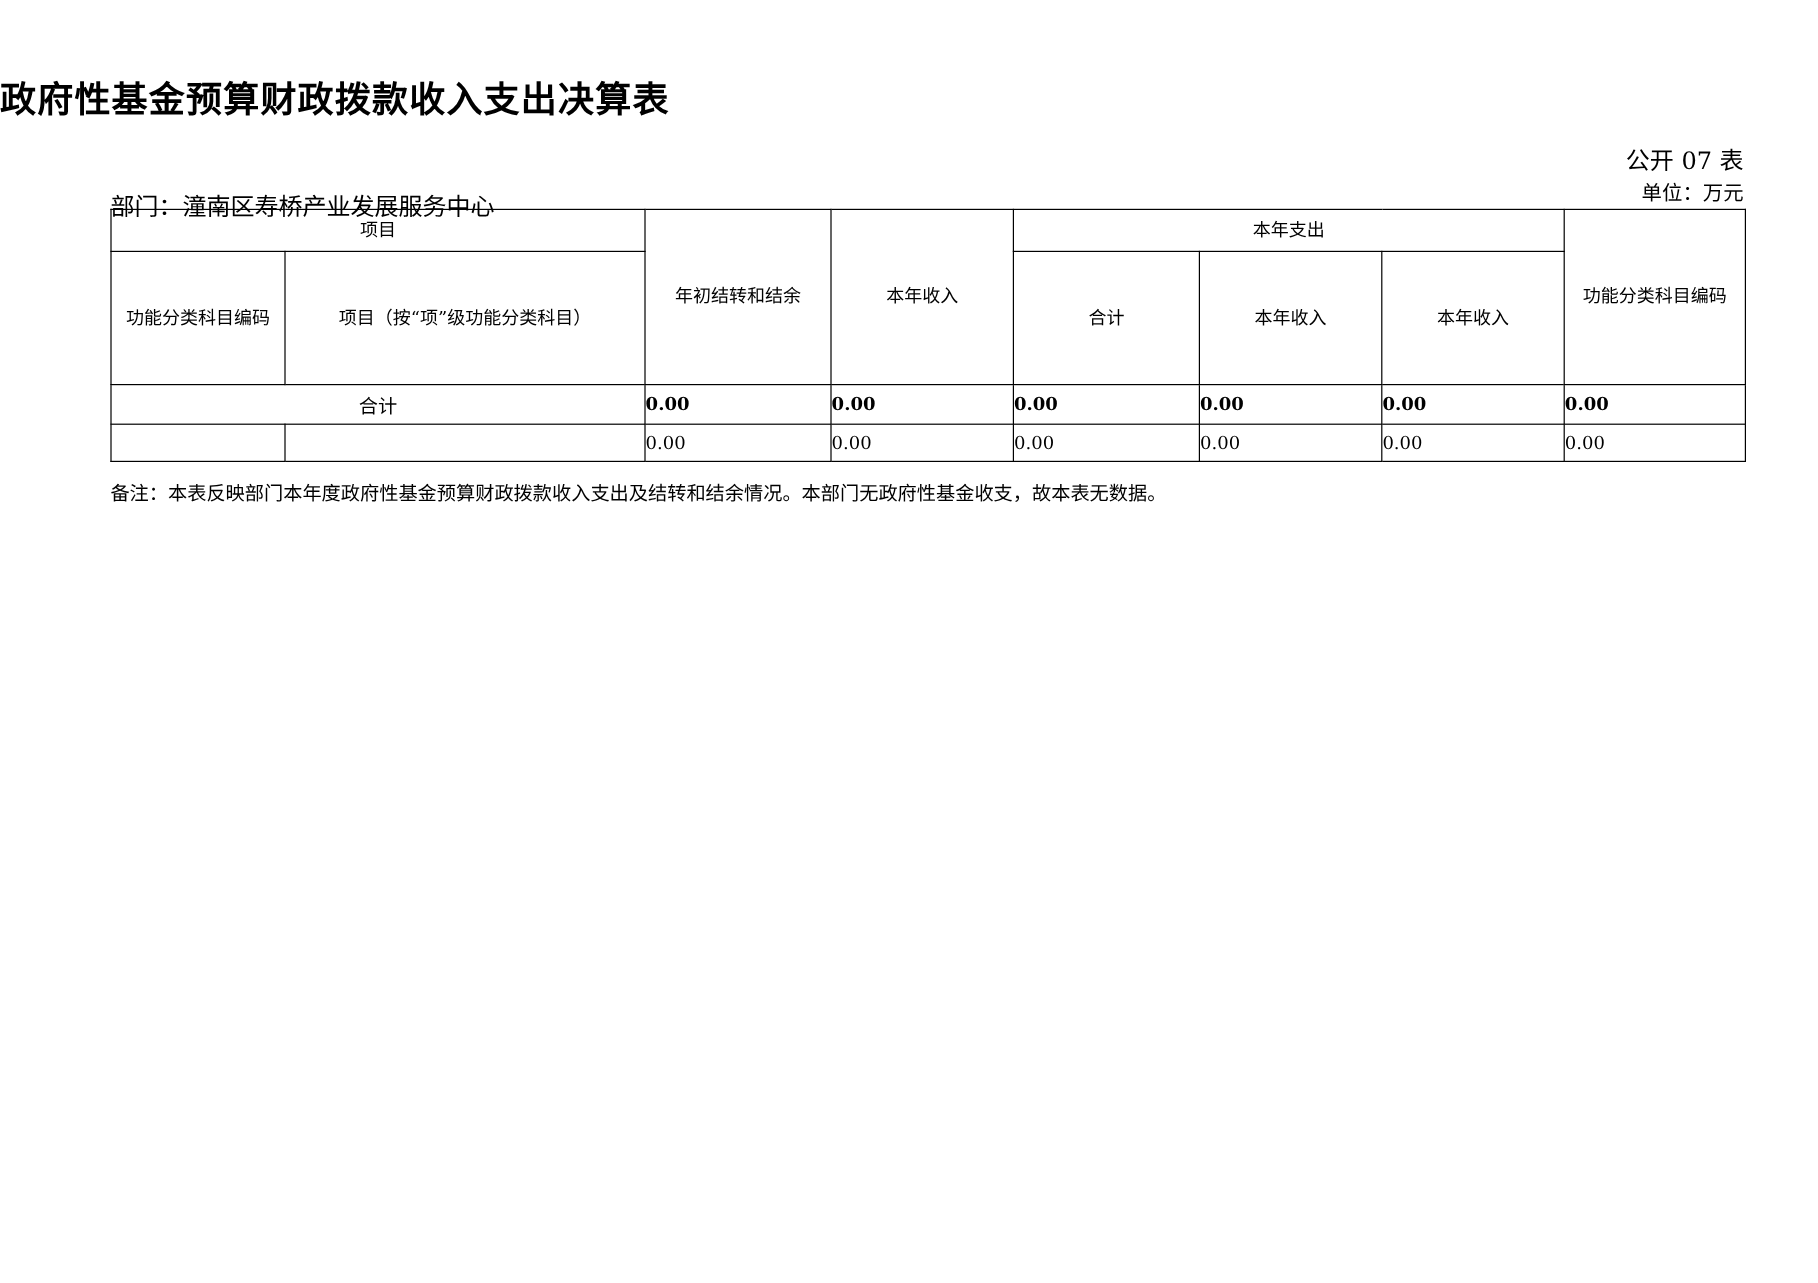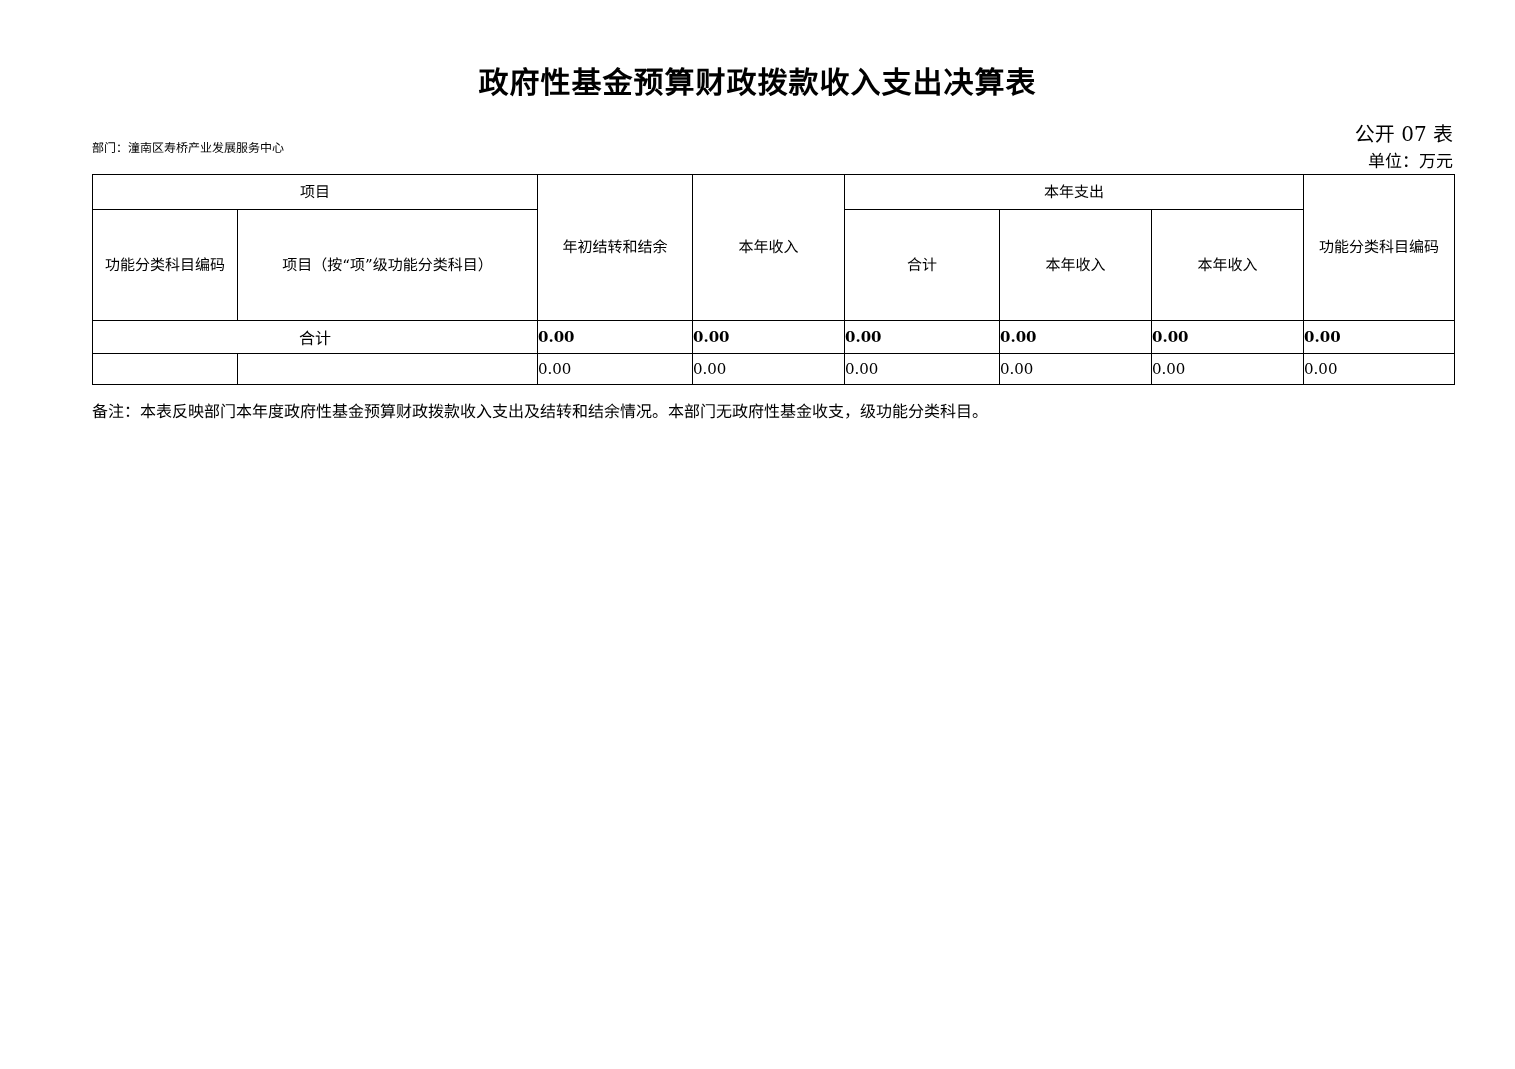--- a/index.html
+++ b/index.html
@@ -19,37 +19,37 @@
     position: absolute;
     top: 0; left: 0;
     width: 1515px;
     height: 1069px;
   }
   .doc-title {
     position: absolute;
     top: 58px;
     left: 0;
     width: 1515px;
-    text-align: center;
+    text-align: left;
     font-size: 30px;
     font-weight: bold;
     letter-spacing: 1px;
     font-family: "DejaVu Serif", "Liberation Serif", serif;
   }
   .sheet-no {
     position: absolute;
     top: 118px;
     right: 62px;
     font-size: 20px;
   }
   .dept-line {
     position: absolute;
-    top: 138px;
+    top: 156px;
     left: 92px;
-    font-size: 12px;
+    font-size: 20px;
   }
   .unit-line {
     position: absolute;
     top: 147px;
     right: 62px;
     font-size: 17px;
   }
   table.main {
     position: absolute;
     top: 174px;
@@ -160,16 +160,16 @@
         <td class="num">0.00</td>
         <td class="num">0.00</td>
         <td class="num">0.00</td>
         <td class="num">0.00</td>
         <td class="num">0.00</td>
         <td class="num">0.00</td>
       </tr>
     </tbody>
   </table>
 
-  <div class="remark">备注：本表反映部门本年度政府性基金预算财政拨款收入支出及结转和结余情况。本部门无政府性基金收支，级功能分类科目。</div>
+  <div class="remark">备注：本表反映部门本年度政府性基金预算财政拨款收入支出及结转和结余情况。本部门无政府性基金收支，故本表无数据。</div>
 
 
 </div>
 
 </body></html>

